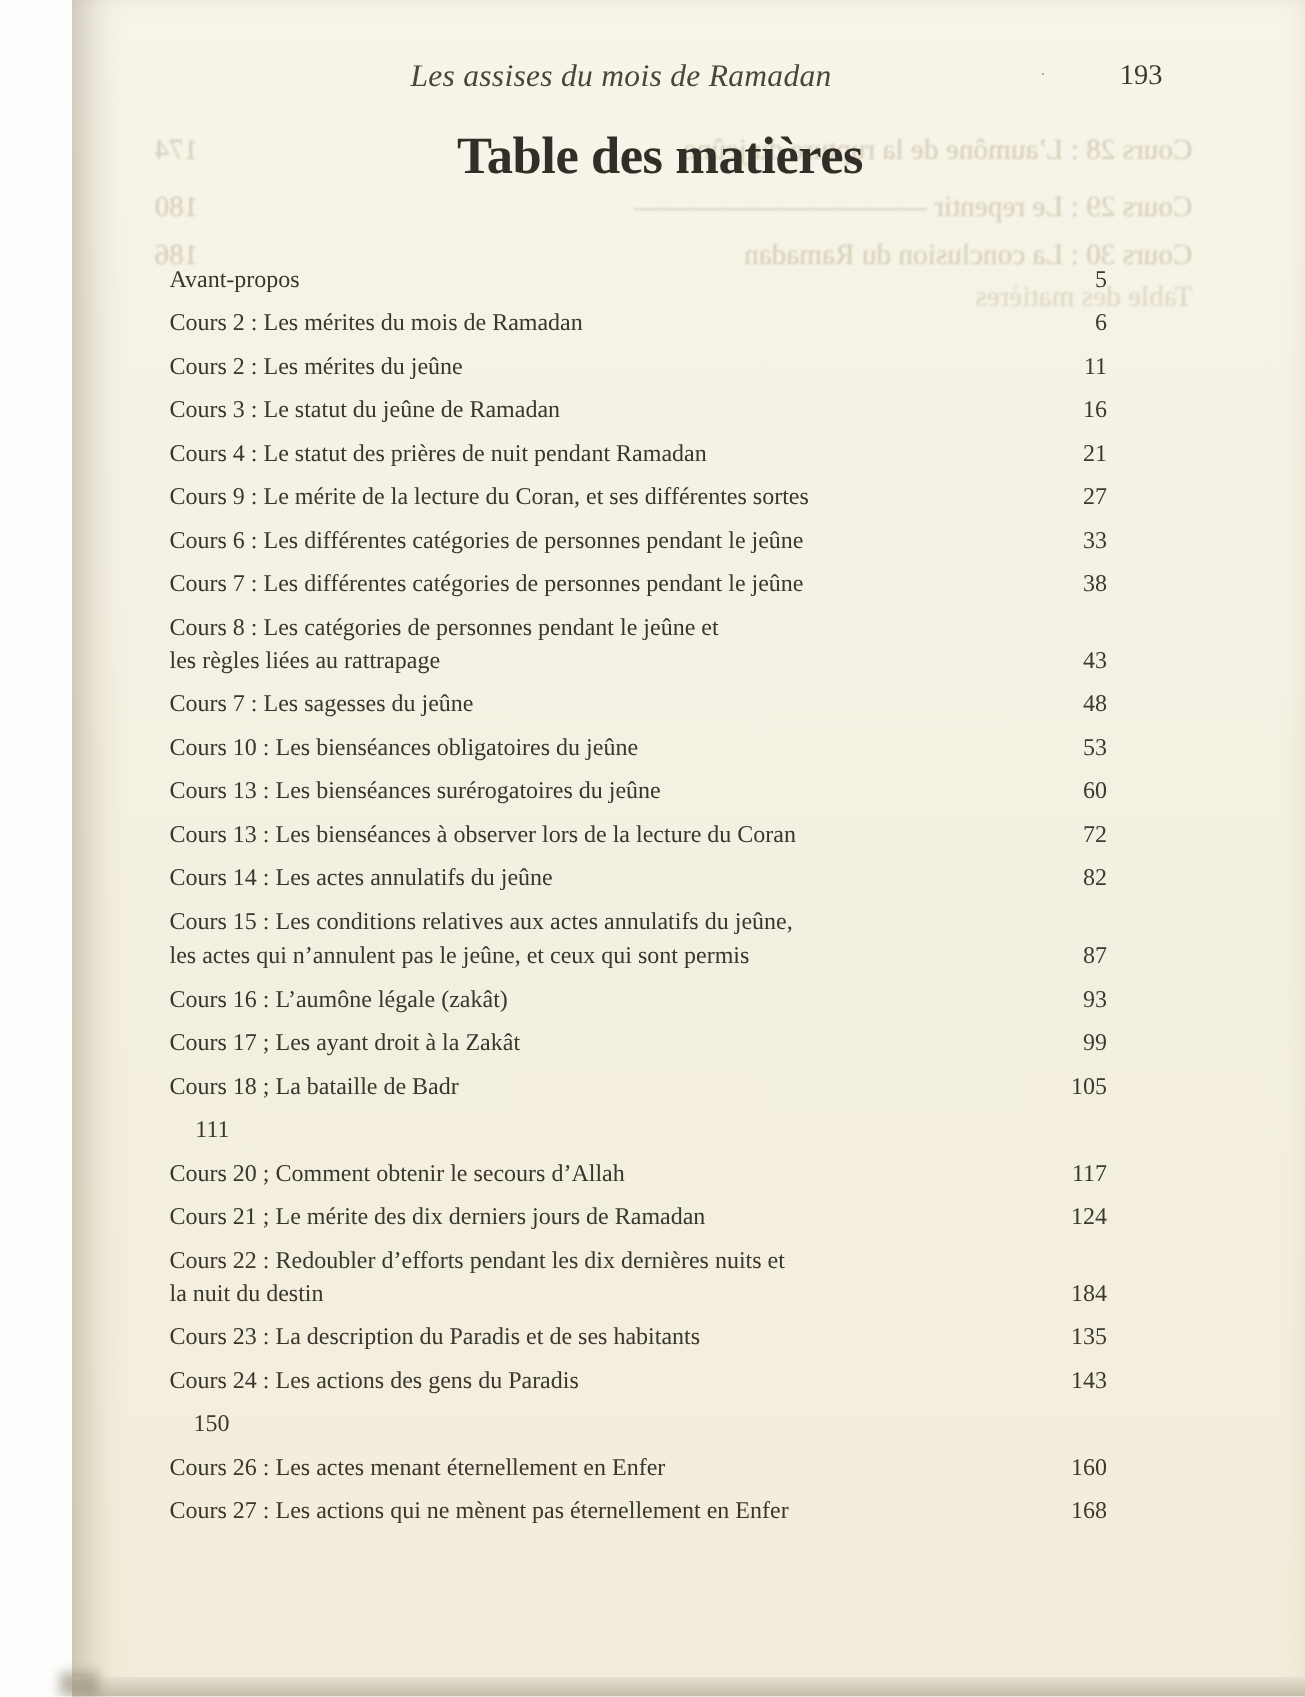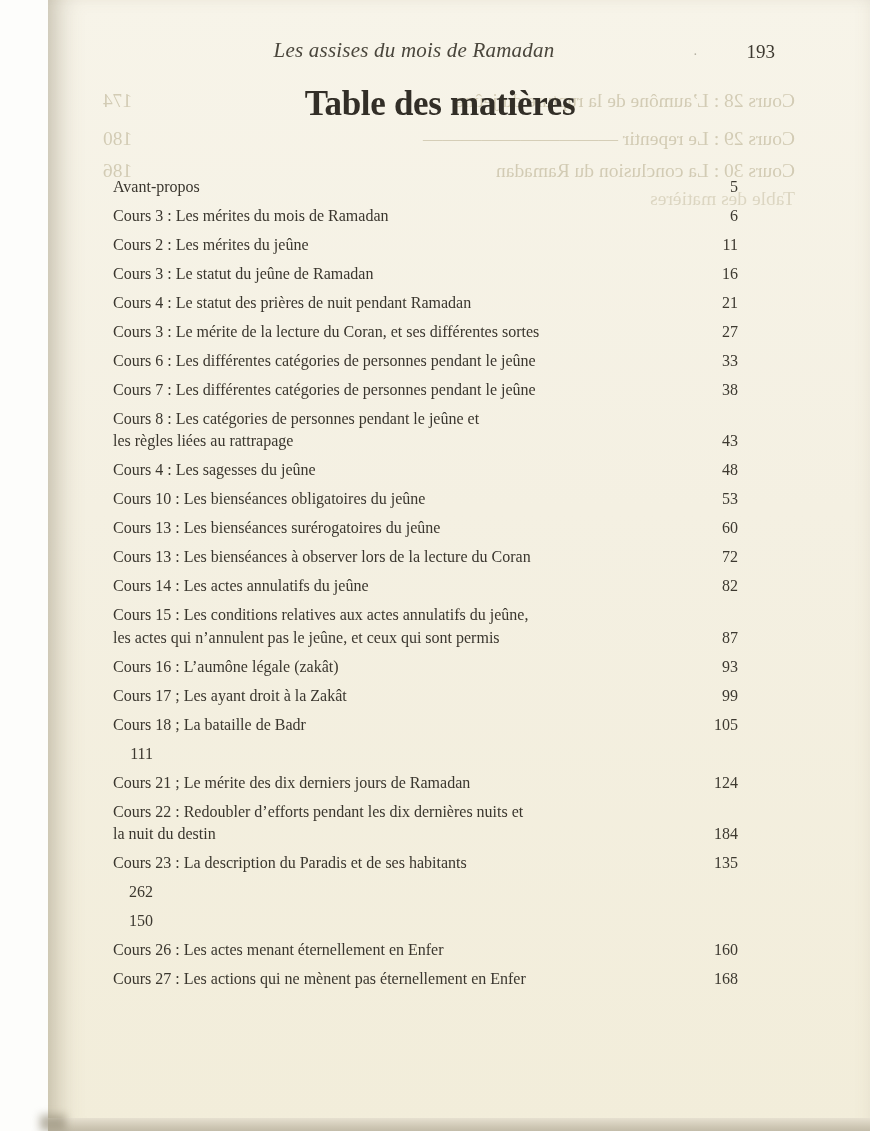--- a/index.html
+++ b/index.html
@@ -22,21 +22,21 @@
     background:linear-gradient(180deg,#e6e0d0 0%,#cdc6b3 70%,#c3bca9 100%);
   }
   .corner-shadow{
     position:absolute;left:40px;bottom:0;width:26px;height:16px;
     background:#948c77;filter:blur(4px);opacity:.65;
   }
 
   
   .header{
     position:absolute;top:38px;left:65px;right:95px;
-    display:flex;align-items:flex-end;color:#474338;
+    display:flex;align-items:center;color:#474338;
   }
   .running-title{
     flex:1;text-align:center;padding-left:22px;
     font-style:italic;font-size:21px;letter-spacing:.2px;color:#4a463c;
   }
   .head-dot{width:34px;text-align:left;color:#7d7868;opacity:.55;font-size:14px;}
   .folio{width:48px;text-align:right;font-size:19px;color:#3d3930;}
 
   
   .doc-title{
@@ -101,54 +101,54 @@
     </div>
 
     <div class="doc-title">Table des matières</div>
 
     <div class="toc" id="toc">
         <div class="toc-row">
           <div class="toc-label">Avant-propos</div>
           <div class="toc-num">5</div>
         </div>
         <div class="toc-row">
-          <div class="toc-label">Cours 3 : Les mérites du mois de Ramadan</div>
+          <div class="toc-label">Cours 2 : Les mérites du mois de Ramadan</div>
           <div class="toc-num">6</div>
         </div>
         <div class="toc-row">
           <div class="toc-label">Cours 2 : Les mérites du jeûne</div>
           <div class="toc-num">11</div>
         </div>
         <div class="toc-row">
           <div class="toc-label">Cours 3 : Le statut du jeûne de Ramadan</div>
           <div class="toc-num">16</div>
         </div>
         <div class="toc-row">
           <div class="toc-label">Cours 4 : Le statut des prières de nuit pendant Ramadan</div>
           <div class="toc-num">21</div>
         </div>
         <div class="toc-row">
-          <div class="toc-label">Cours 3 : Le mérite de la lecture du Coran, et ses différentes sortes</div>
+          <div class="toc-label">Cours 9 : Le mérite de la lecture du Coran, et ses différentes sortes</div>
           <div class="toc-num">27</div>
         </div>
         <div class="toc-row">
           <div class="toc-label">Cours 6 : Les différentes catégories de personnes pendant le jeûne</div>
           <div class="toc-num">33</div>
         </div>
         <div class="toc-row">
           <div class="toc-label">Cours 7 : Les différentes catégories de personnes pendant le jeûne</div>
           <div class="toc-num">38</div>
         </div>
         <div class="toc-row">
           <div class="toc-label">Cours 8 : Les catégories de personnes pendant le jeûne et
 les règles liées au rattrapage</div>
           <div class="toc-num">43</div>
         </div>
         <div class="toc-row">
-          <div class="toc-label">Cours 4 : Les sagesses du jeûne</div>
+          <div class="toc-label">Cours 7 : Les sagesses du jeûne</div>
           <div class="toc-num">48</div>
         </div>
         <div class="toc-row">
           <div class="toc-label">Cours 10 : Les bienséances obligatoires du jeûne</div>
           <div class="toc-num">53</div>
         </div>
         <div class="toc-row">
           <div class="toc-label">Cours 13 : Les bienséances surérogatoires du jeûne</div>
           <div class="toc-num">60</div>
         </div>
@@ -174,34 +174,39 @@
           <div class="toc-num">99</div>
         </div>
         <div class="toc-row">
           <div class="toc-label">Cours 18 ; La bataille de Badr</div>
           <div class="toc-num">105</div>
         </div>
         <div class="toc-row">
           <div class="toc-num">111</div>
         </div>
         <div class="toc-row">
+          <div class="toc-label">Cours 20 ; Comment obtenir le secours d’Allah</div>
+          <div class="toc-num">117</div>
+        </div>
+        <div class="toc-row">
           <div class="toc-label">Cours 21 ; Le mérite des dix derniers jours de Ramadan</div>
           <div class="toc-num">124</div>
         </div>
         <div class="toc-row">
           <div class="toc-label">Cours 22 : Redoubler d’efforts pendant les dix dernières nuits et
 la nuit du destin</div>
           <div class="toc-num">184</div>
         </div>
         <div class="toc-row">
           <div class="toc-label">Cours 23 : La description du Paradis et de ses habitants</div>
           <div class="toc-num">135</div>
         </div>
         <div class="toc-row">
-          <div class="toc-num">262</div>
+          <div class="toc-label">Cours 24 : Les actions des gens du Paradis</div>
+          <div class="toc-num">143</div>
         </div>
         <div class="toc-row">
           <div class="toc-num">150</div>
         </div>
         <div class="toc-row">
           <div class="toc-label">Cours 26 : Les actes menant éternellement en Enfer</div>
           <div class="toc-num">160</div>
         </div>
         <div class="toc-row">
           <div class="toc-label">Cours 27 : Les actions qui ne mènent pas éternellement  en Enfer</div>

